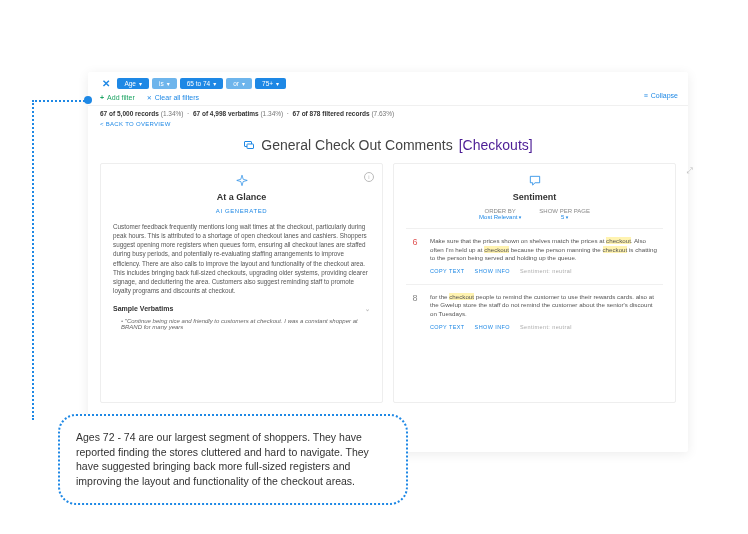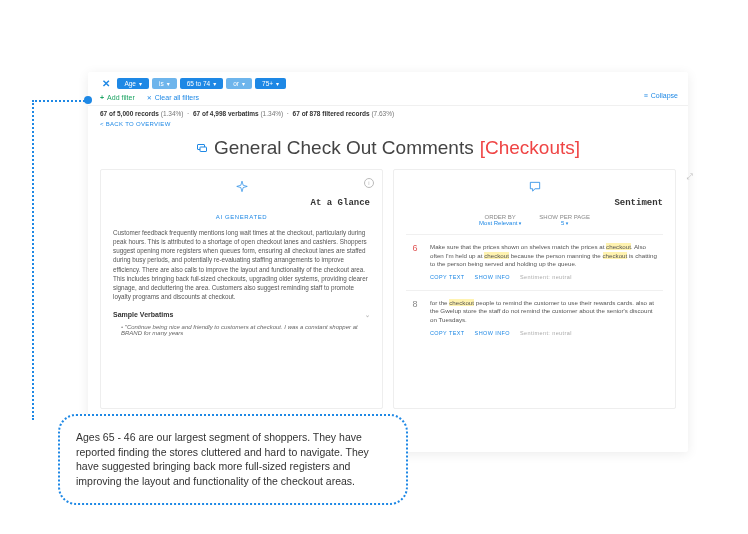--- a/index.html
+++ b/index.html
@@ -85,52 +85,51 @@
   .back-link {
     padding: 2px 12px 6px 12px;
     color: #1e88e5;
     font-size: 6px;
     letter-spacing: 0.3px;
     cursor: pointer;
   }
   
   .page-title {
     text-align: center;
-    font-size: 19px;
+    font-size: 14px;
     color: #444;
     padding: 4px 0 10px 0;
     display: flex;
     align-items: center;
     justify-content: center;
     gap: 6px;
   }
   .page-title .title-icon {
     width: 12px; height: 12px;
     display: inline-flex; align-items:center; justify-content:center;
   }
-  .page-title .sub { color: #ef4444; }
+  .page-title .sub { color: #4c1d95; }
   
   .cols {
     display: flex;
     gap: 10px;
     padding: 0 12px;
   }
   .card {
     background: #fff;
     border: 1px solid #eee;
     border-radius: 2px;
     flex: 1 1 0;
     padding: 10px 12px;
     position: relative;
     min-height: 240px;
   }
   .card-head {
-    text-align: right;
+    text-align: center;
     padding-bottom: 6px;
-    font-family: Liberation Mono, monospace;
   }
   .card-head .ic {
     display: block;
     margin: 0 auto 4px auto;
     width: 16px; height: 14px;
   }
   .card-head h3 {
     font-size: 9px;
     margin: 0;
     font-weight: 600;
@@ -380,13 +379,13 @@
           </div>
         </div>
     </div>
 
   </div>
 </div>
 
 <div class="connector-h"></div>
 <div class="connector-v"></div>
 <div class="connector-dot"></div>
-<div class="callout">Ages  65 - 46 are our largest segment of shoppers. They have reported finding the stores cluttered and hard to navigate. They have suggested bringing back more full-sized registers and improving the layout and functionality of the checkout areas.</div>
+<div class="callout">Ages  72 - 74 are our largest segment of shoppers. They have reported finding the stores cluttered and hard to navigate. They have suggested bringing back more full-sized registers and improving the layout and functionality of the checkout areas.</div>
 
 </body></html>

